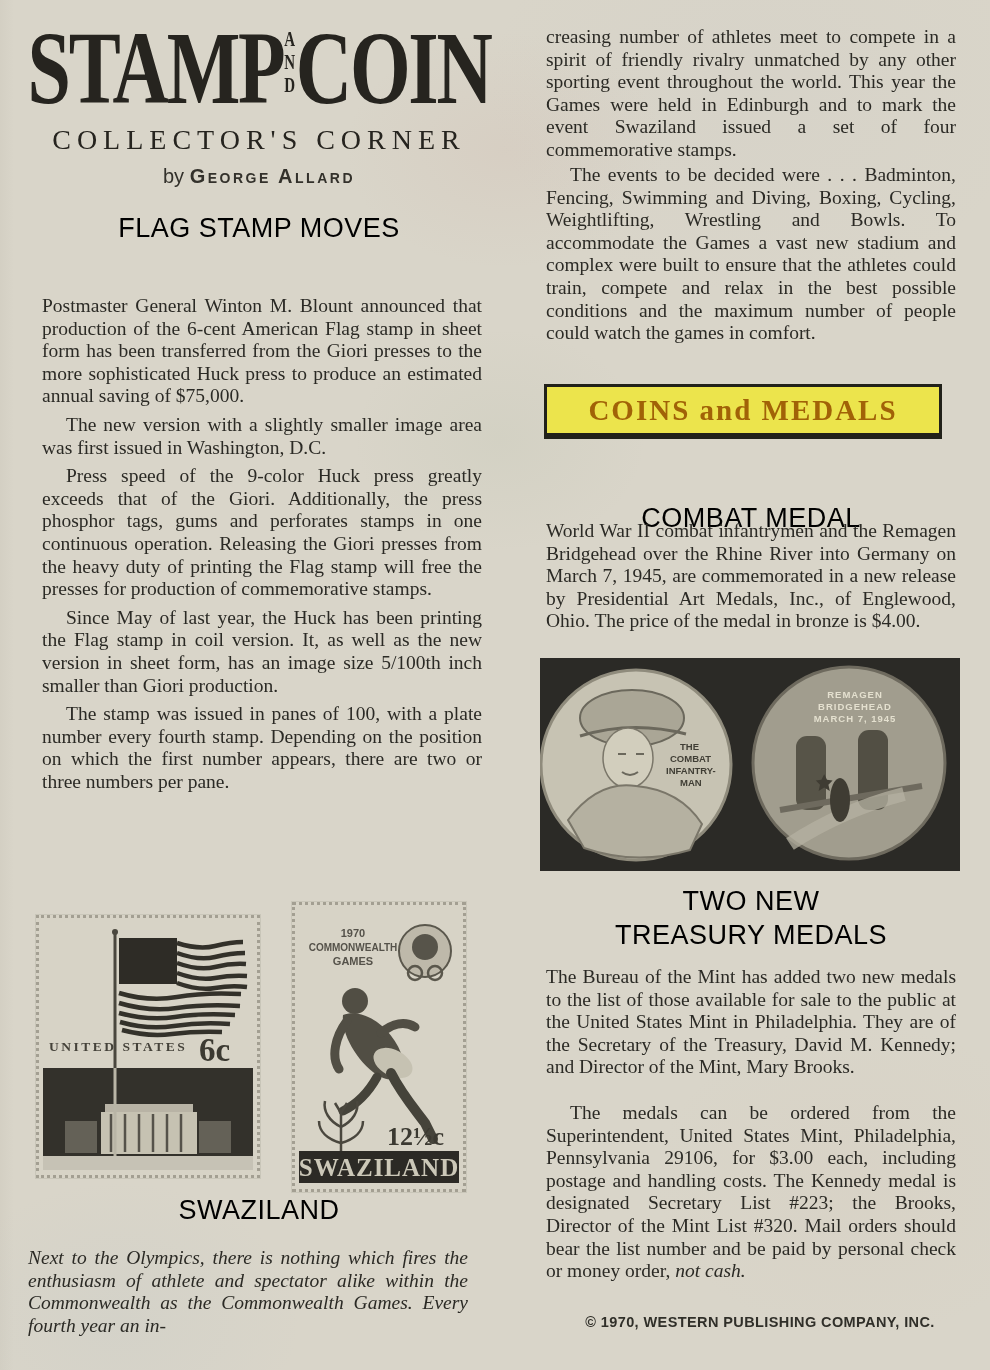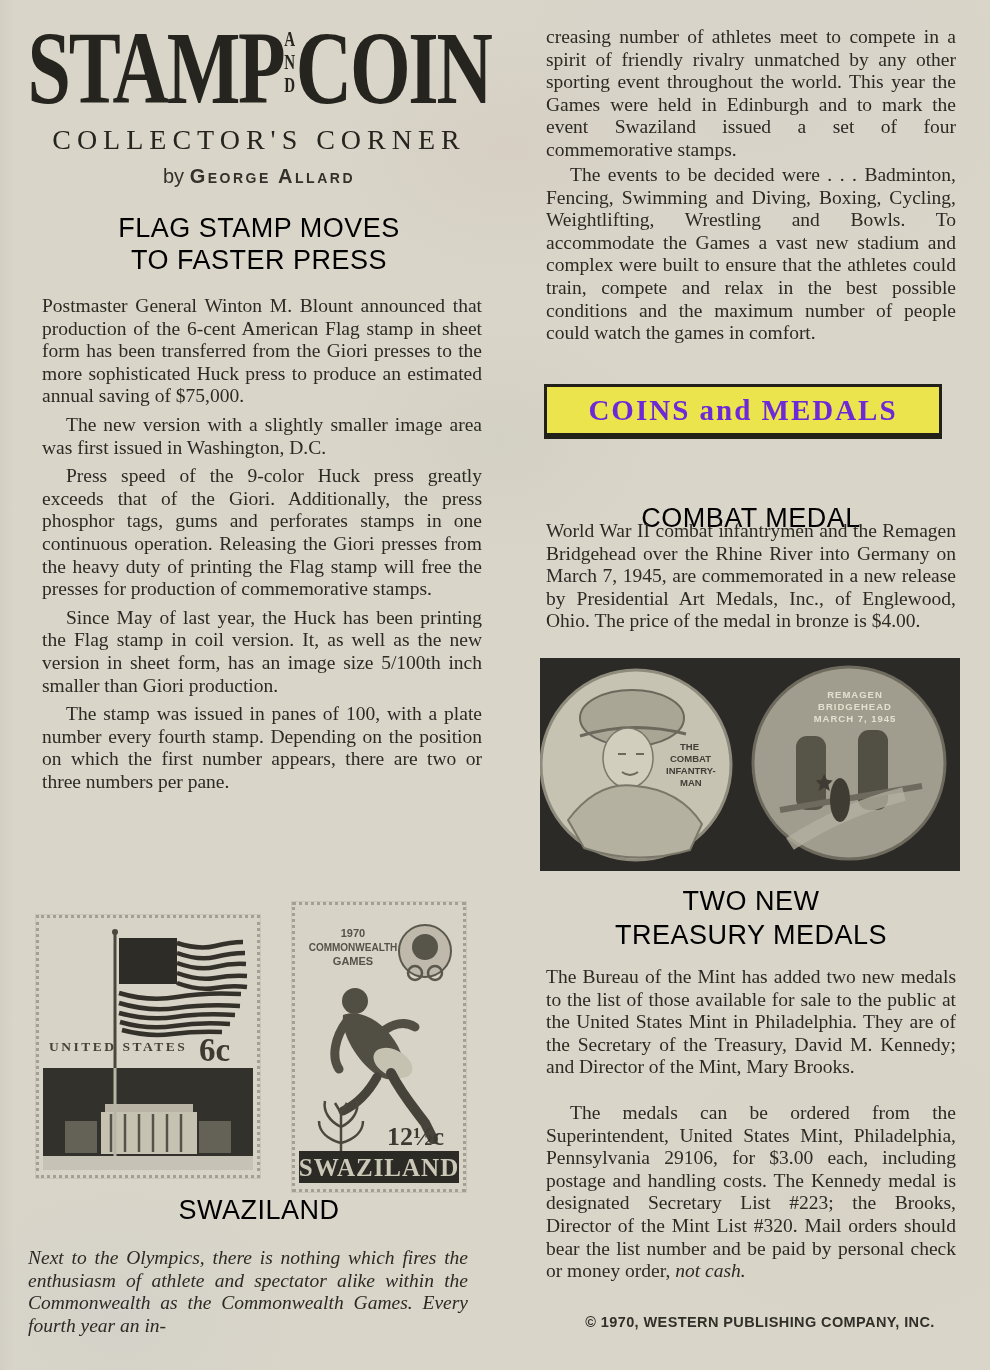--- a/index.html
+++ b/index.html
@@ -44,21 +44,21 @@
   .col p.ind { text-indent:24px; }
 
   
   .banner {
     left:544px; top:384px; width:392px; height:46px;
     background:#ece44c; border:solid #21211a; border-width:3px 3px 6px 3px;
     display:flex; align-items:center; justify-content:center;
   }
   .banner span {
     font-family:"Liberation Serif", serif; font-weight:bold;
-    font-size:29px; letter-spacing:2px; color:#6d28d9;
+    font-size:29px; letter-spacing:2px; color:#a16207;
   }
 
   
   .stamp {
     background:#d7d3c6;
     border:3px dotted rgba(122,117,104,0.55);
     box-shadow:0 0 0 1px rgba(90,87,76,0.12);
   }
   .stamp svg { display:block; }
   .st-serif { font-family:"Liberation Serif", serif; }
@@ -89,21 +89,20 @@
     </div>
     <div class="subtitle">COLLECTOR'S CORNER</div>
     <div class="byline">
       <span>by</span>
       <span class="name">George Allard</span>
     </div>
   </div>
 
   <div class="abs heading" style="left:28px; top:212px; width:462px;">
     <span style="display:block">FLAG STAMP MOVES</span>
-    <span style="display:block">TO FASTER PRESS</span>
   </div>
 
   <div class="abs col" style="left:36px; top:289px;">
     <p>Postmaster General Winton M. Blount announced that production of the 6-cent American Flag stamp in sheet form has been transferred from the Giori presses to the more sophisticated Huck press to produce an estimated annual saving of $75,000.</p>
     <p class="ind">The new version with a slightly smaller image area was first issued in Washington, D.C.</p>
     <p class="ind">Press speed of the 9-color Huck press greatly exceeds that of the Giori. Additionally, the press phosphor tags, gums and perforates stamps in one continuous operation. Releasing the Giori presses from the heavy duty of printing the Flag stamp will free the presses for production of commemorative stamps.</p>
     <p class="ind">Since May of last year, the Huck has been printing the Flag stamp in coil version. It, as well as the new version in sheet form, has an image size 5/100th inch smaller than Giori production.</p>
     <p class="ind">The stamp was issued in panes of 100, with a plate number every fourth stamp. Depending on the position on which the first number appears, there are two or three numbers per pane.</p>
   </div>
 

